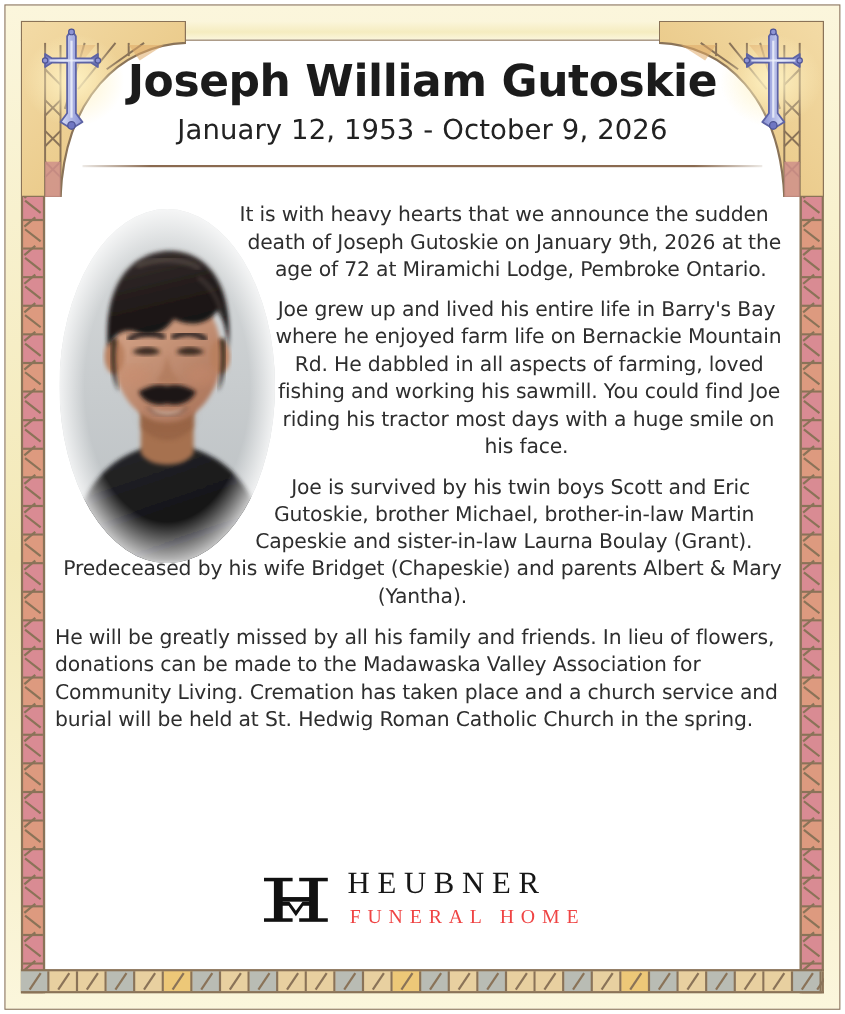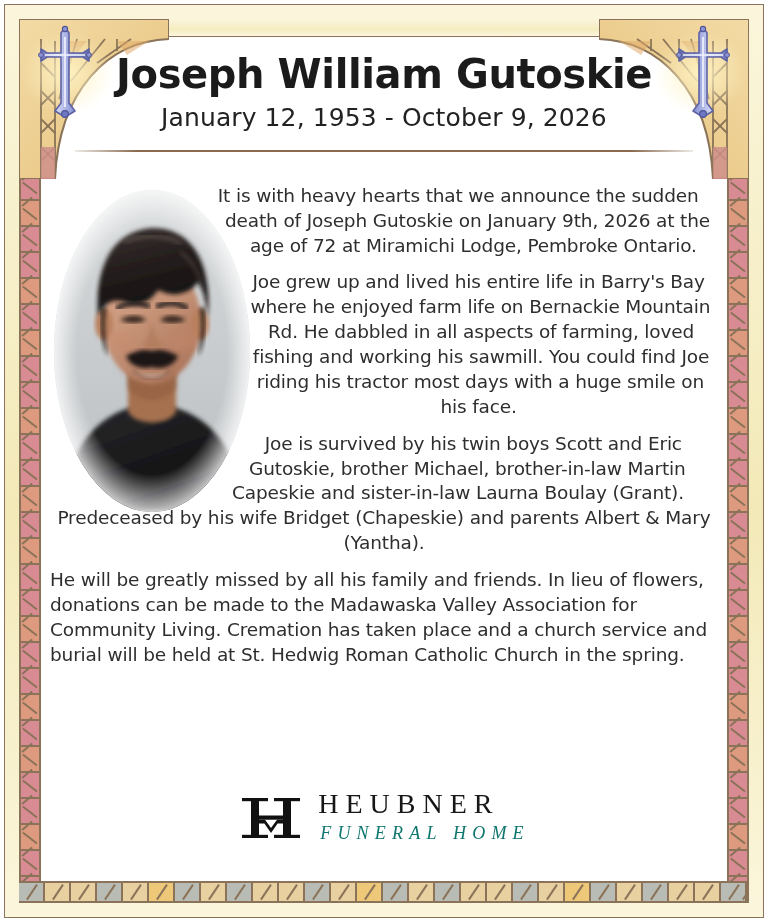--- a/index.html
+++ b/index.html
@@ -201,24 +201,23 @@
     font-family: "Liberation Serif", serif;
     font-size: 28px;
     letter-spacing: 7px;
     color: #171717;
     line-height: 1.05;
   }
   .logo-sub {
     font-family: "Liberation Serif", serif;
     font-size: 18px;
     letter-spacing: 6.2px;
-    color: #0f766e;
+    color: #ef4444;
     margin-top: 5px;
     padding-left: 2px;
-    font-style: italic;
   }
 </style>
 </head>
 <body>
 
 <div class="card">
 
   <div class="frame-cream"></div>
 
   <div class="page"></div>

